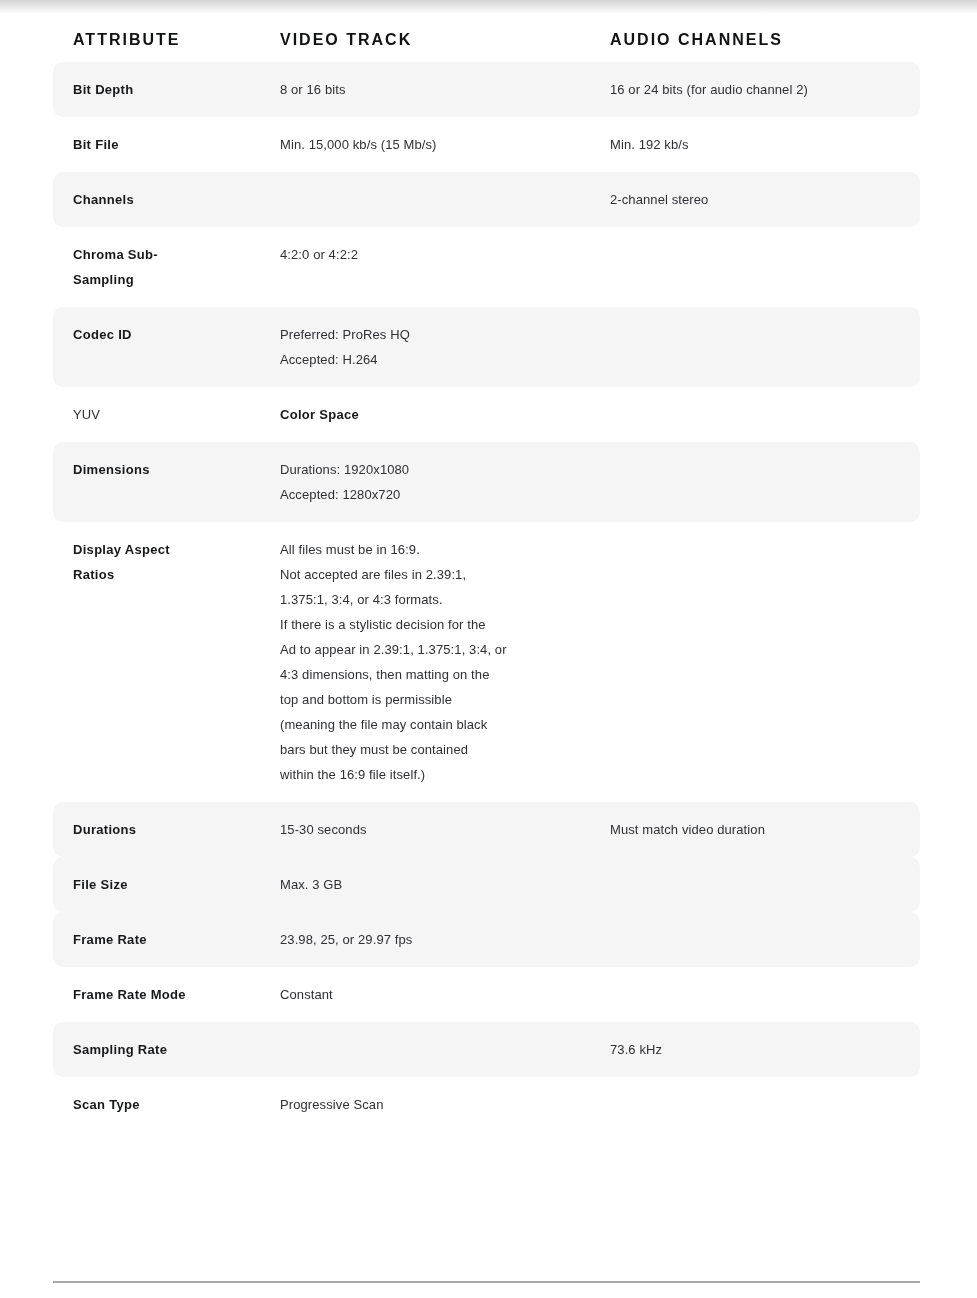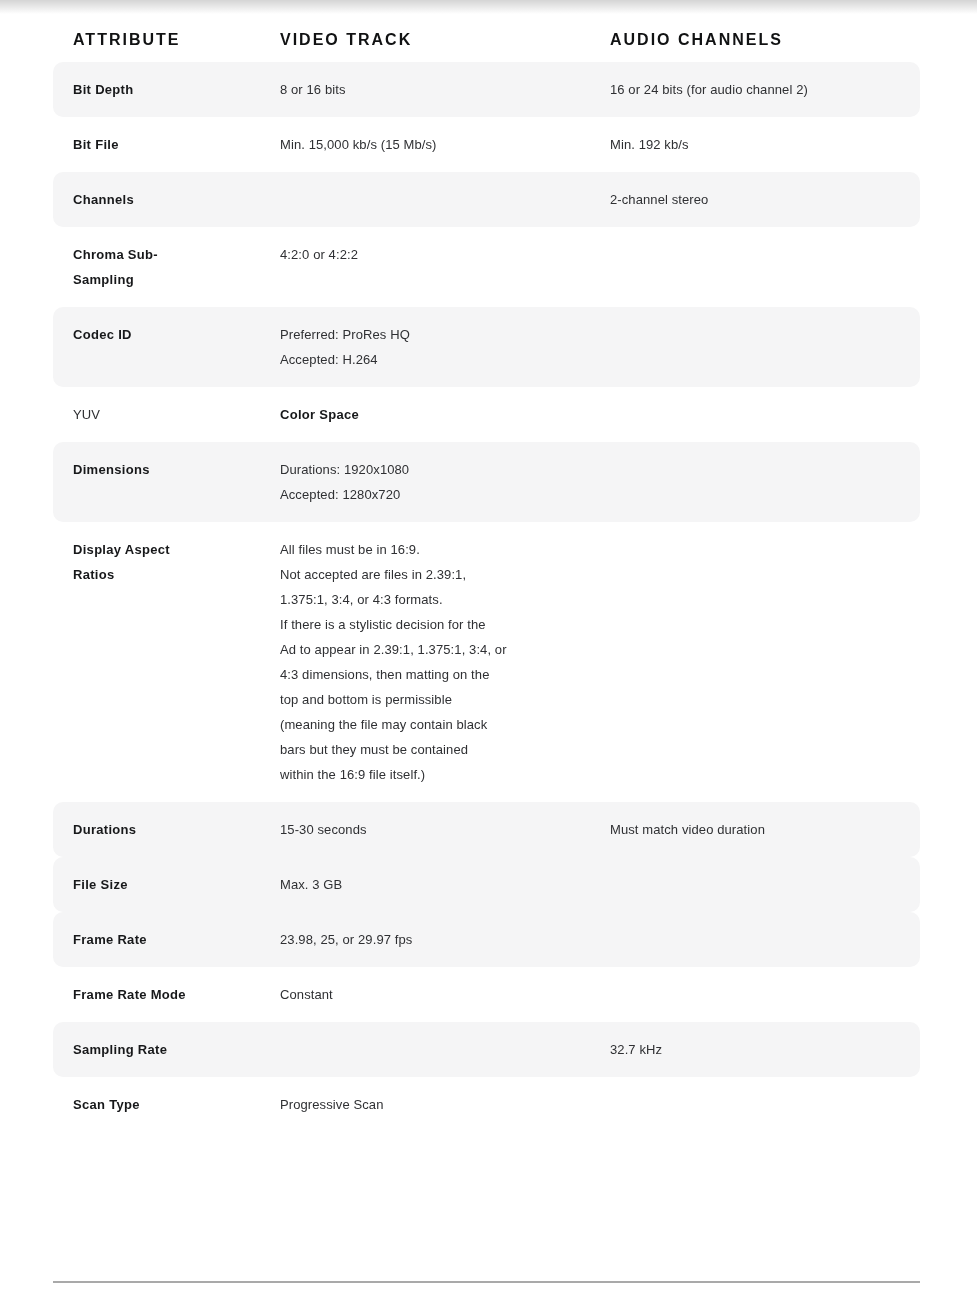--- a/index.html
+++ b/index.html
@@ -215,21 +215,21 @@
           <div class="line">Constant</div>
         </div>
         <div class="cell"></div>
       </div>
       <div class="row shaded">
         <div class="cell attr">
           <div class="line">Sampling Rate</div>
         </div>
         <div class="cell"></div>
         <div class="cell">
-          <div class="line">32.7 kHz</div>
+          <div class="line">73.6 kHz</div>
         </div>
       </div>
       <div class="row">
         <div class="cell attr">
           <div class="line">Scan Type</div>
         </div>
         <div class="cell">
           <div class="line">Progressive Scan</div>
         </div>
         <div class="cell"></div>

